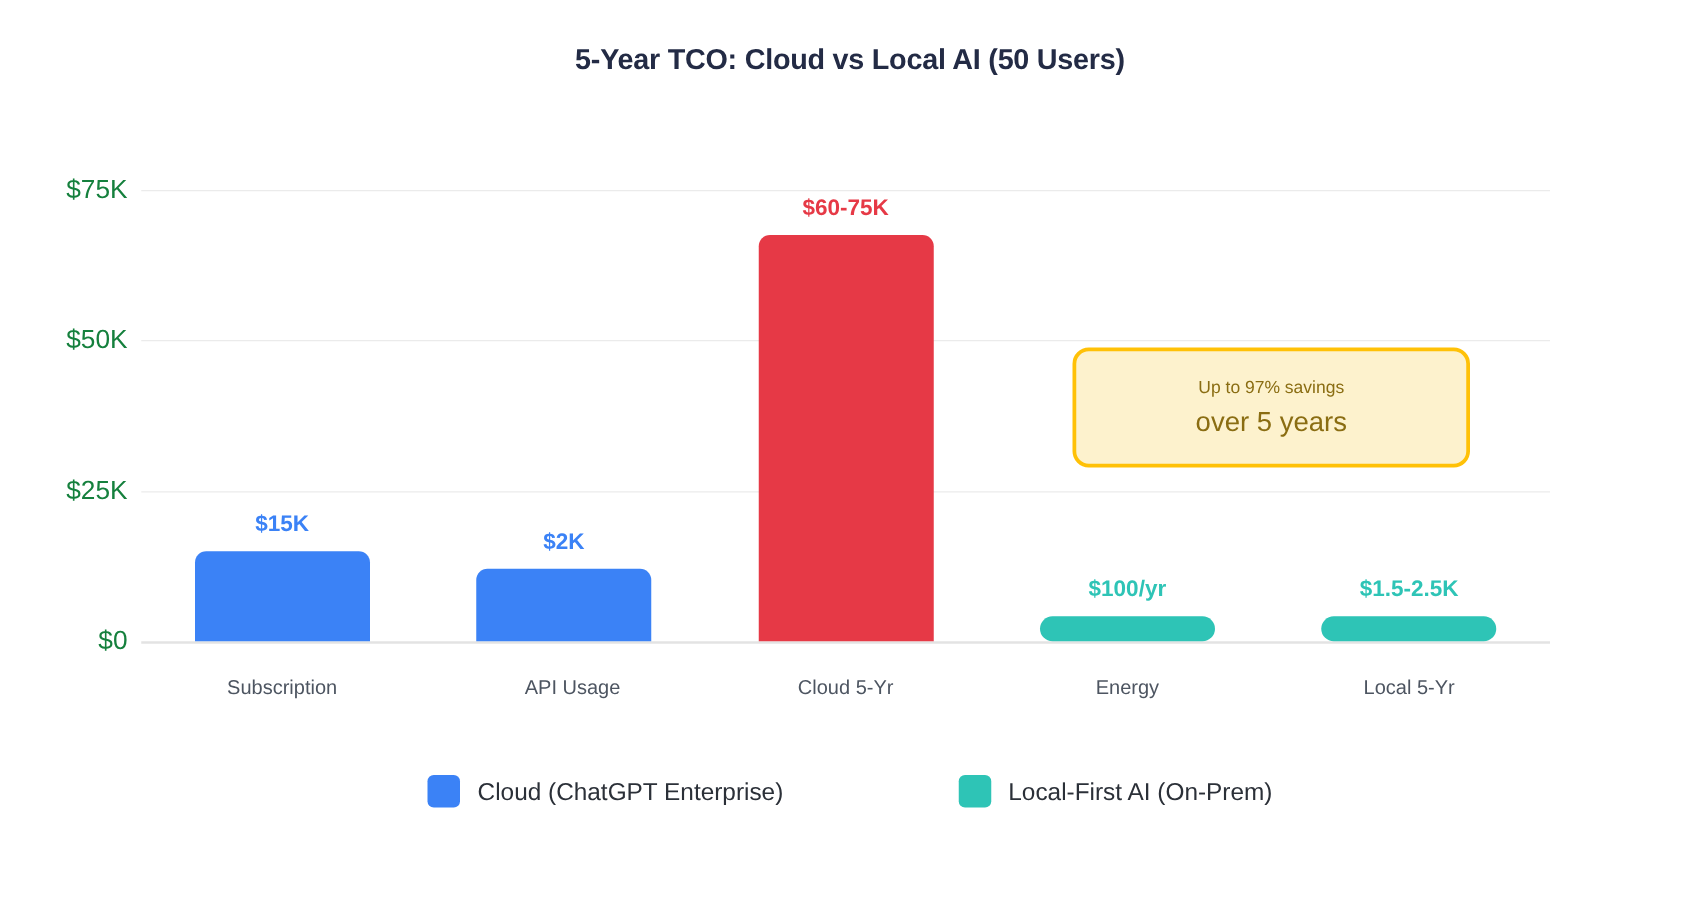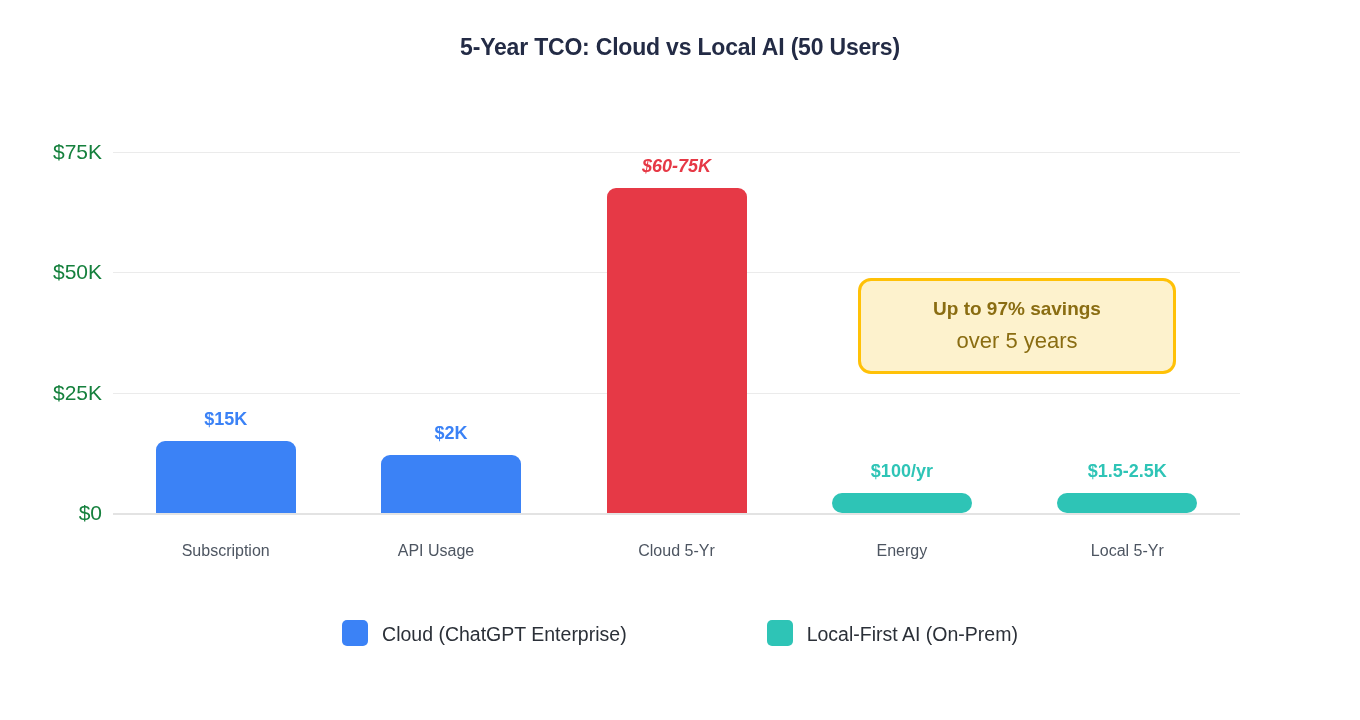--- a/index.html
+++ b/index.html
@@ -120,22 +120,22 @@
     background: #fdf2cd;
     border: 3px solid #ffc107;
     border-radius: 13px;
     box-sizing: border-box;
     display: flex;
     flex-direction: column;
     align-items: center;
     justify-content: center;
   }
   .annotation-main {
-    font-size: 19px;
-    font-weight: bold;
+    font-size: 14px;
+    font-weight: normal;
     color: #8a6d12;
     margin-bottom: 8px;
   }
   .annotation-sub {
     font-size: 22px;
     color: #8a6d12;
   }
 
   
   .legend {
@@ -185,37 +185,37 @@
 
 <div class="bars-layer" id="bars-layer">
     <div class="bar-group" style="left: 42.7px; width: 140px;">
       <div class="bar" style="height: 72.2px; background: rgb(59, 130, 246);"></div>
       <div class="bar-label" style="color: rgb(59, 130, 246); bottom: 83.2px;">$15K</div>
     </div>
     <div class="bar-group" style="left: 268.1px; width: 140px;">
       <div class="bar" style="height: 57.76px; background: rgb(59, 130, 246);"></div>
       <div class="bar-label" style="color: rgb(59, 130, 246); bottom: 68.76px;">$2K</div>
     </div>
-    <div class="bar-group" style="left: 493.5px; width: 140px; font-style: italic;">
+    <div class="bar-group" style="left: 493.5px; width: 140px;">
       <div class="bar" style="height: 324.9px; background: rgb(230, 57, 70);"></div>
       <div class="bar-label" style="color: rgb(230, 57, 70); bottom: 335.9px;">$60-75K</div>
     </div>
     <div class="bar-group" style="left: 718.9px; width: 140px;">
       <div class="bar pill" style="height: 20px; background: rgb(46, 196, 182);"></div>
       <div class="bar-label" style="color: rgb(46, 196, 182); bottom: 31px;">$100/yr</div>
     </div>
     <div class="bar-group" style="left: 944.3px; width: 140px;">
       <div class="bar pill" style="height: 20px; background: rgb(46, 196, 182);"></div>
       <div class="bar-label" style="color: rgb(46, 196, 182); bottom: 31px;">$1.5-2.5K</div>
     </div>
   </div>
 
 <div class="xlabels" id="xlabels">
     <div class="xlabel" style="left: 112.7px;">Subscription</div>
-    <div class="xlabel" style="left: 323px;">API Usage</div>
+    <div class="xlabel" style="left: 345px;">API Usage</div>
     <div class="xlabel" style="left: 563.5px;">Cloud 5-Yr</div>
     <div class="xlabel" style="left: 788.9px;">Energy</div>
     <div class="xlabel" style="left: 1014.3px;">Local 5-Yr</div>
   </div>
 
 <div class="annotation">
   <div class="annotation-main">Up to 97% savings</div>
   <div class="annotation-sub">over 5 years</div>
 </div>
 

